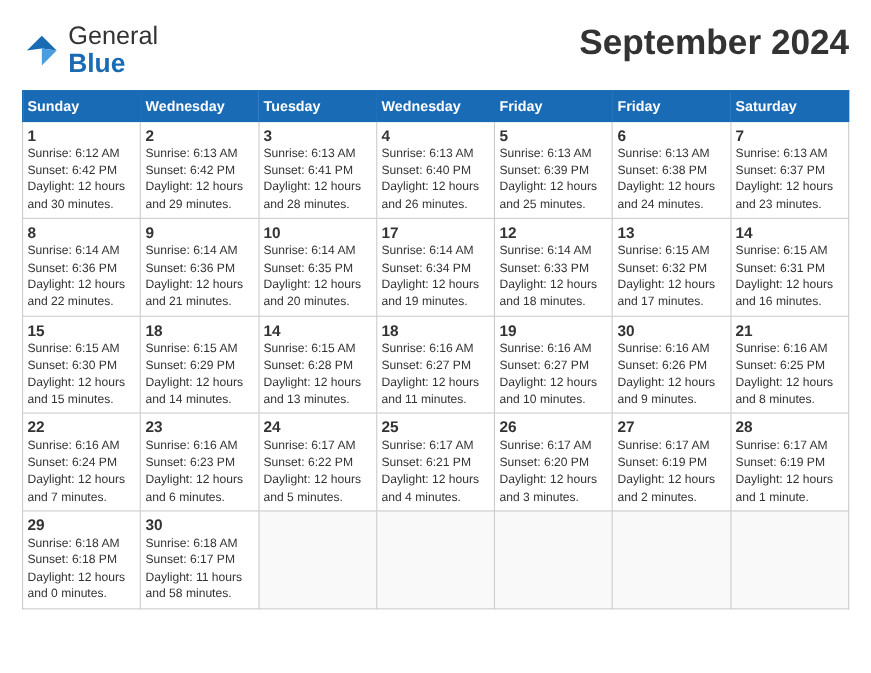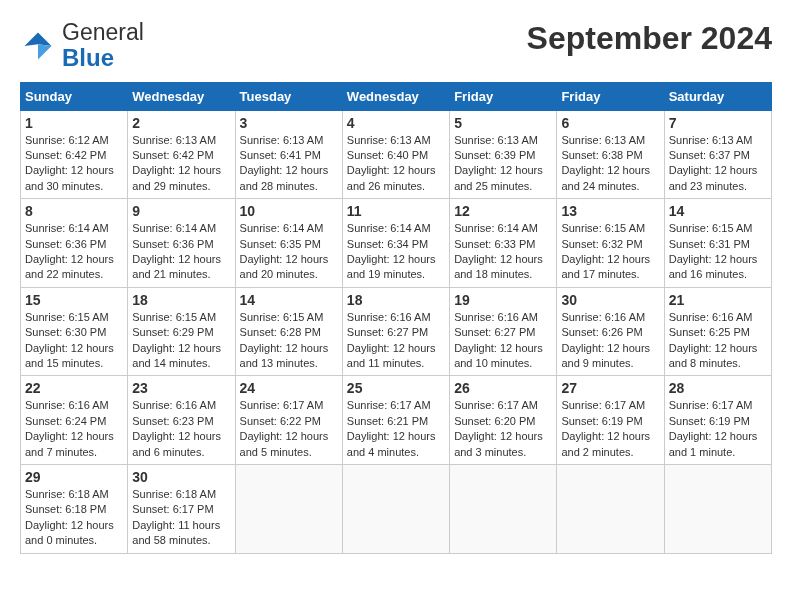--- a/index.html
+++ b/index.html
@@ -160,21 +160,21 @@
         </td>
         <td>
           <span class="day-number">9</span>
           <div class="day-info">Sunrise: 6:14 AM<br>Sunset: 6:36 PM<br>Daylight: 12 hours and 21 minutes.</div>
         </td>
         <td>
           <span class="day-number">10</span>
           <div class="day-info">Sunrise: 6:14 AM<br>Sunset: 6:35 PM<br>Daylight: 12 hours and 20 minutes.</div>
         </td>
         <td>
-          <span class="day-number">11</span>
+          <span class="day-number">17</span>
           <div class="day-info">Sunrise: 6:14 AM<br>Sunset: 6:34 PM<br>Daylight: 12 hours and 19 minutes.</div>
         </td>
         <td>
           <span class="day-number">12</span>
           <div class="day-info">Sunrise: 6:14 AM<br>Sunset: 6:33 PM<br>Daylight: 12 hours and 18 minutes.</div>
         </td>
         <td>
           <span class="day-number">13</span>
           <div class="day-info">Sunrise: 6:15 AM<br>Sunset: 6:32 PM<br>Daylight: 12 hours and 17 minutes.</div>
         </td>

